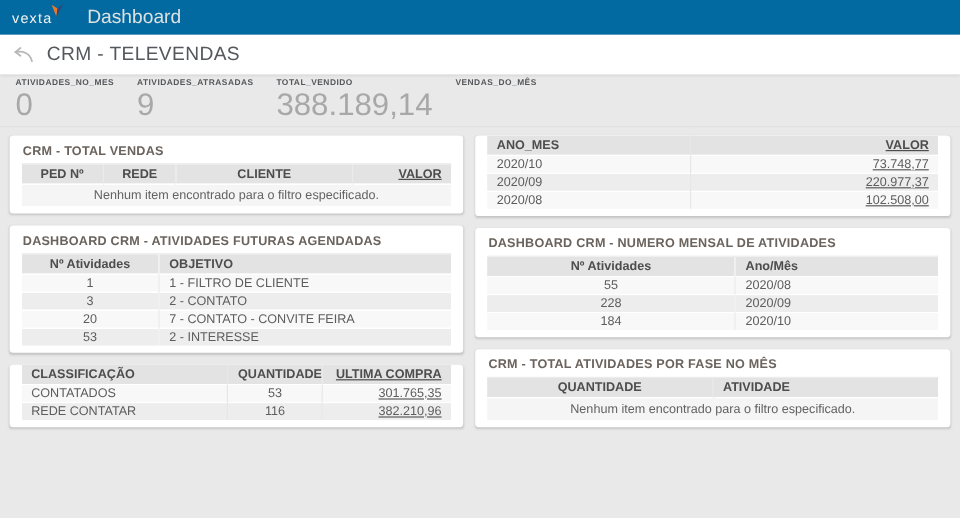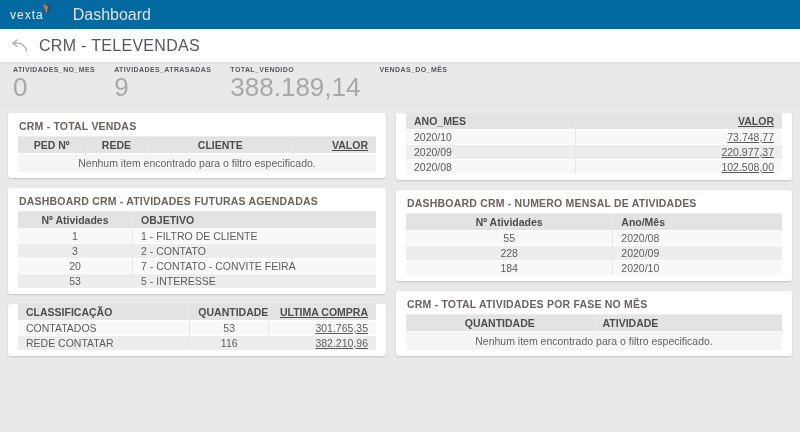--- a/index.html
+++ b/index.html
@@ -146,21 +146,21 @@
           <tr>
             <td class="ac">3</td>
             <td class="al">2 - CONTATO</td>
           </tr>
           <tr>
             <td class="ac">20</td>
             <td class="al">7 - CONTATO - CONVITE FEIRA</td>
           </tr>
           <tr>
             <td class="ac">53</td>
-            <td class="al">5 - INTERESSE</td>
+            <td class="al">2 - INTERESSE</td>
           </tr>
         </tbody>
       </table>
     </div>
 
     <div class="card">
       <table>
         <colgroup>
             <col style="width:48%">
             <col style="width:22%">

